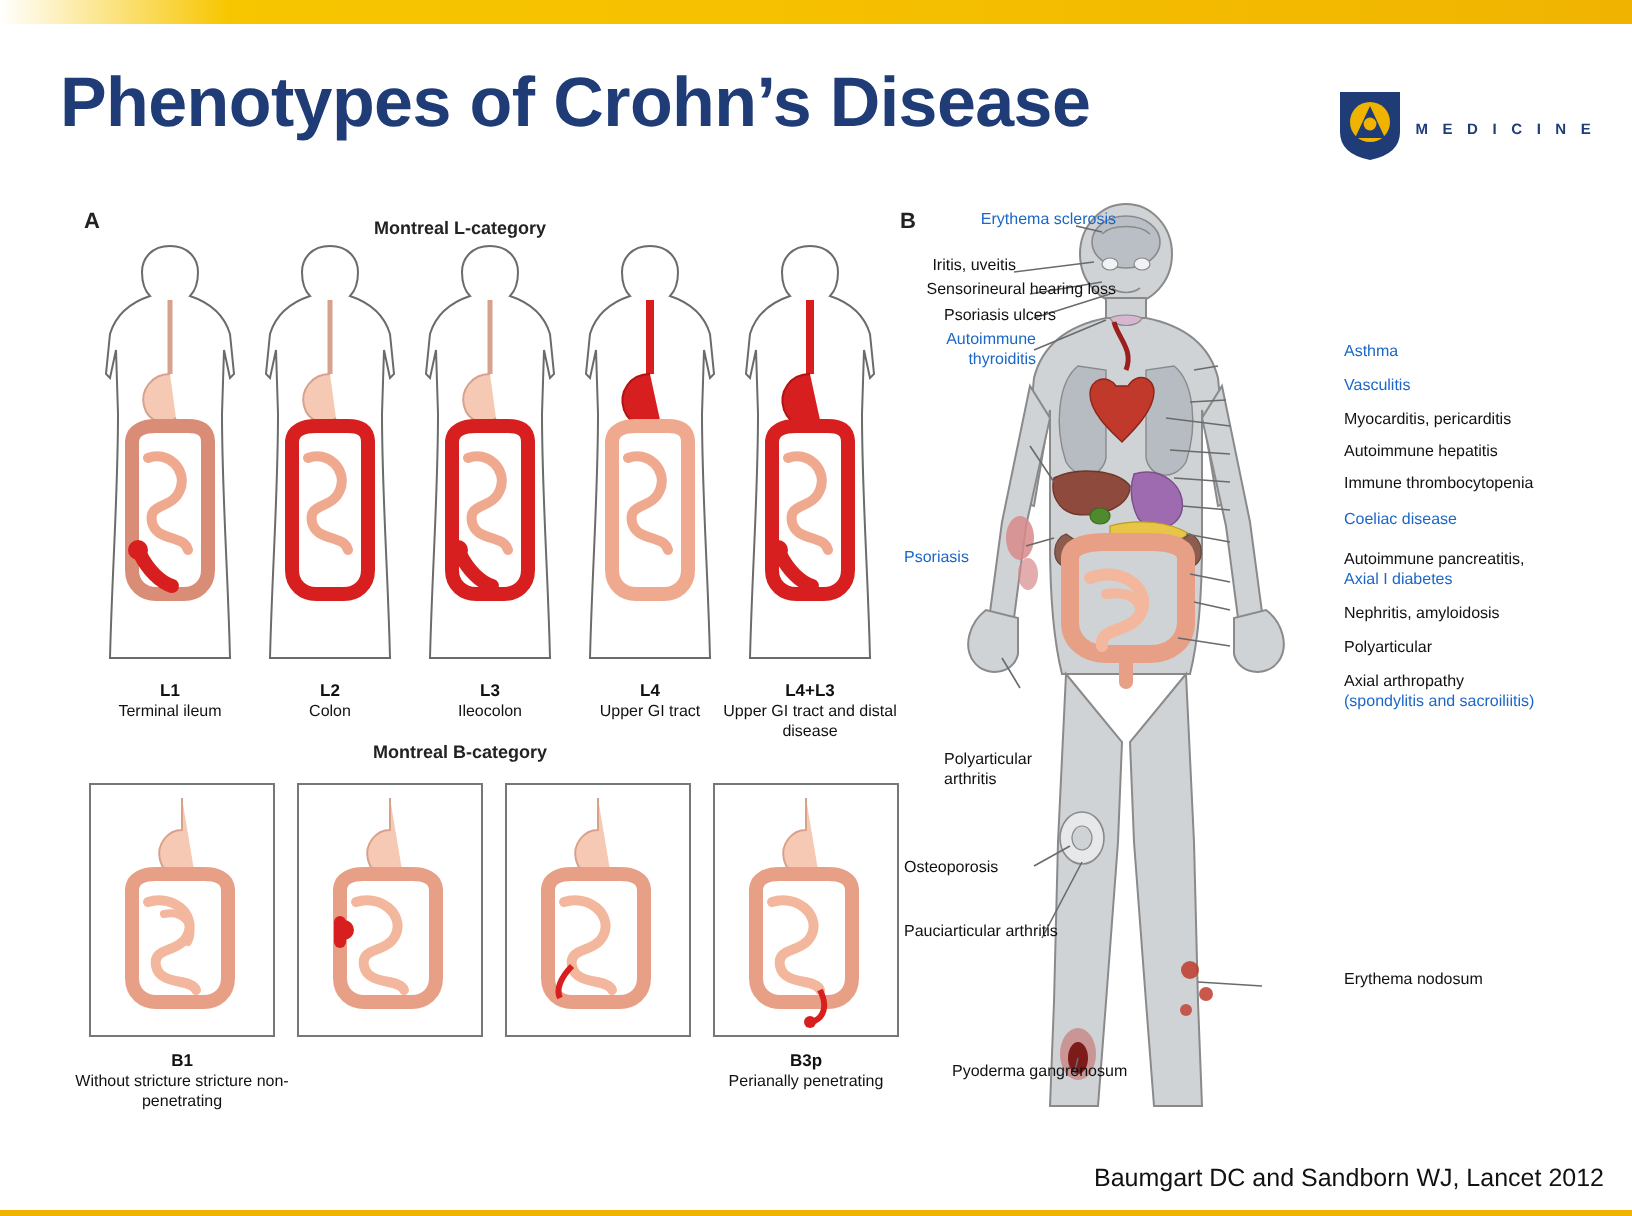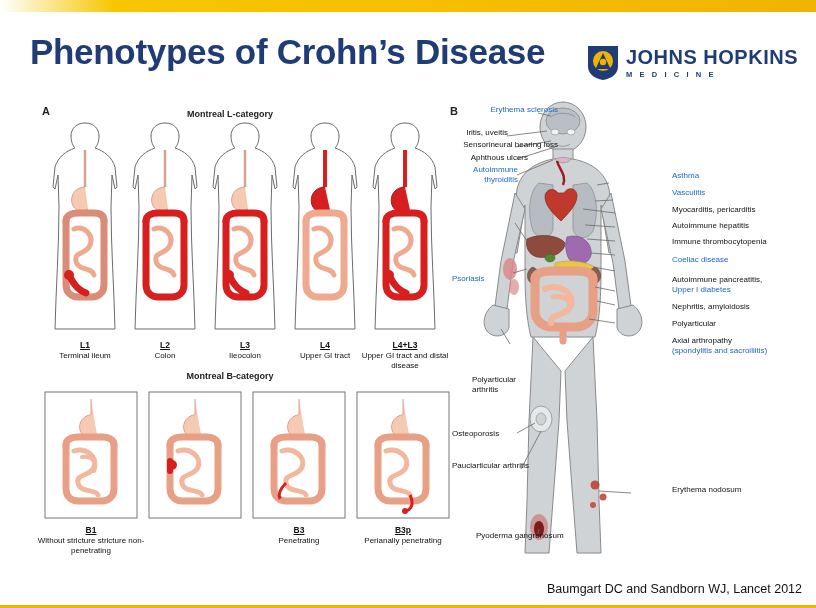--- a/index.html
+++ b/index.html
@@ -47,21 +47,21 @@
     position:absolute;font-size:11px;font-weight:bold;color:#222;
   }
   .sec-title{
     position:absolute;font-size:9px;font-weight:bold;color:#222;text-align:center;
   }
   
   .gutfig{position:absolute;width:86px;}
   .gutcap{
     position:absolute;width:110px;text-align:center;font-size:8px;color:#111;line-height:1.25;
   }
-  .gutcap b{font-weight:bold;display:block;font-size:8.5px;text-decoration:underline;}
+  .gutcap b{font-weight:bold;display:block;font-size:8.5px;}
   
   .blab{
     position:absolute;font-size:8px;color:#111;line-height:1.3;
   }
   .blab.blue{color:#1b67c8;}
   .blab.leftal{text-align:right;}
   
   #citation{
     position:absolute;right:14px;bottom:12px;
     font-size:12.5px;color:#111;
@@ -80,21 +80,20 @@
 <div id="logo">
   <div class="shield">
     <svg width="34" height="38" viewBox="0 0 34 38">
       <path d="M2 2 H32 V22 Q32 33 17 36 Q2 33 2 22 Z" fill="#1f3c77"></path>
       <circle cx="17" cy="17" r="10" fill="#f0b400"></circle>
       <path d="M17 9 L24.5 25 L9.5 25 Z" fill="#1f3c77"></path>
       <circle cx="17" cy="18" r="3.2" fill="#f0b400"></circle>
     </svg>
   </div>
   <div class="wordmark">
-    <div class="jh">JOHNS HOPKINS</div>
     <div class="med">M E D I C I N E</div>
   </div>
 </div>
 
 <div id="figure">
 
   <div class="panel-letter" style="left:42px;top:10px;">A</div>
   <div class="sec-title" style="left:150px;top:14px;width:160px;">Montreal L-category</div>
   <div class="sec-title" style="left:150px;top:276px;width:160px;">Montreal B-category</div>
 
@@ -217,24 +216,20 @@
 
   <div style="position:absolute;left:252px;top:296px;">
     <svg width="94" height="128" viewBox="0 0 94 128">
       <rect x="1" y="1" width="92" height="126" fill="#ffffff" stroke="#777" stroke-width="1"></rect>
       <path d="M47 8 L47 24 C40 24 34 31 36 39 C38 47 47 49 53 44" fill="#f6c9b4" stroke="#d9a18c" stroke-width="1"></path>
       <path d="M22 54 L22 98 C22 106 28 110 34 110 L58 110 C64 110 70 106 70 98 L70 54" fill="none" stroke="#e79f85" stroke-width="7" stroke-linecap="round"></path>
       <path d="M22 54 C22 48 28 46 34 46 L58 46 C64 46 70 48 70 54" fill="none" stroke="#e79f85" stroke-width="7" stroke-linecap="round"></path>
       <path d="M30 60 C42 56 54 66 50 76 C46 86 32 82 34 92 C36 102 52 98 54 104" fill="none" stroke="#f3b79d" stroke-width="5" stroke-linecap="round"></path>
       <path d="M34 92 C28 98 26 104 28 108" fill="none" stroke="#d81f1f" stroke-width="3"></path>
     </svg>
-  </div>
-  <div class="gutcap" style="left:244px;top:430px;">
-    <b>B3</b>
-    <span>Penetrating</span>
   </div>
 
   <div style="position:absolute;left:356px;top:296px;">
     <svg width="94" height="128" viewBox="0 0 94 128">
       <rect x="1" y="1" width="92" height="126" fill="#ffffff" stroke="#777" stroke-width="1"></rect>
       <path d="M47 8 L47 24 C40 24 34 31 36 39 C38 47 47 49 53 44" fill="#f6c9b4" stroke="#d9a18c" stroke-width="1"></path>
       <path d="M22 54 L22 98 C22 106 28 110 34 110 L58 110 C64 110 70 106 70 98 L70 54" fill="none" stroke="#e79f85" stroke-width="7" stroke-linecap="round"></path>
       <path d="M22 54 C22 48 28 46 34 46 L58 46 C64 46 70 48 70 54" fill="none" stroke="#e79f85" stroke-width="7" stroke-linecap="round"></path>
       <path d="M30 60 C42 56 54 66 50 76 C46 86 32 82 34 92 C36 102 52 98 54 104" fill="none" stroke="#f3b79d" stroke-width="5" stroke-linecap="round"></path>
       <path d="M54 104 C58 112 56 118 50 120" fill="none" stroke="#d81f1f" stroke-width="3"></path>
@@ -339,36 +334,36 @@
       <path d="M140 186 L160 190"></path>
       <path d="M142 200 L160 204"></path>
       <path d="M134 218 L160 222"></path>
       <path d="M144 390 L176 392"></path>
     </g>
   </svg>
 
   <div class="blab blue leftal" style="left:478px;top:10px;width:80px;">Erythema sclerosis</div>
   <div class="blab leftal" style="left:448px;top:33px;width:60px;">Iritis, uveitis</div>
   <div class="blab leftal" style="left:448px;top:45px;width:110px;">Sensorineural hearing loss</div>
-  <div class="blab leftal" style="left:448px;top:58px;width:80px;">Aphthous ulcers</div>
+  <div class="blab leftal" style="left:448px;top:58px;width:80px;">Psoriasis ulcers</div>
   <div class="blab blue leftal" style="left:448px;top:70px;width:70px;">Autoimmune thyroiditis</div>
   <div class="blab blue" style="left:452px;top:179px;width:60px;">Psoriasis</div>
   <div class="blab" style="left:452px;top:280px;width:62px;margin-left:20px;">Polyarticular arthritis</div>
   <div class="blab" style="left:452px;top:334px;width:70px;">Osteoporosis</div>
   <div class="blab" style="left:452px;top:366px;width:100px;">Pauciarticular arthritis</div>
   <div class="blab" style="left:452px;top:436px;width:100px;padding-left:24px;">Pyoderma gangrenosum</div>
 
   <div class="blab blue" style="left:672px;top:76px;">Asthma</div>
   <div class="blab blue" style="left:672px;top:93px;">Vasculitis</div>
   <div class="blab" style="left:672px;top:110px;">Myocarditis, pericarditis</div>
   <div class="blab" style="left:672px;top:126px;">Autoimmune hepatitis</div>
   <div class="blab" style="left:672px;top:142px;">Immune thrombocytopenia</div>
   <div class="blab blue" style="left:672px;top:160px;">Coeliac disease</div>
   <div class="blab" style="left:672px;top:180px;">Autoimmune pancreatitis,</div>
-  <div class="blab blue" style="left:672px;top:190px;">Upper I diabetes</div>
+  <div class="blab blue" style="left:672px;top:190px;">Axial I diabetes</div>
   <div class="blab" style="left:672px;top:207px;">Nephritis, amyloidosis</div>
   <div class="blab" style="left:672px;top:224px;">Polyarticular</div>
   <div class="blab" style="left:672px;top:241px;">Axial arthropathy</div>
   <div class="blab blue" style="left:672px;top:251px;">(spondylitis and sacroiliitis)</div>
   <div class="blab" style="left:672px;top:390px;">Erythema nodosum</div>
 
 </div>
 
 <div id="citation">Baumgart DC and Sandborn WJ, Lancet 2012</div>
 <div id="bottom-rule"></div>

